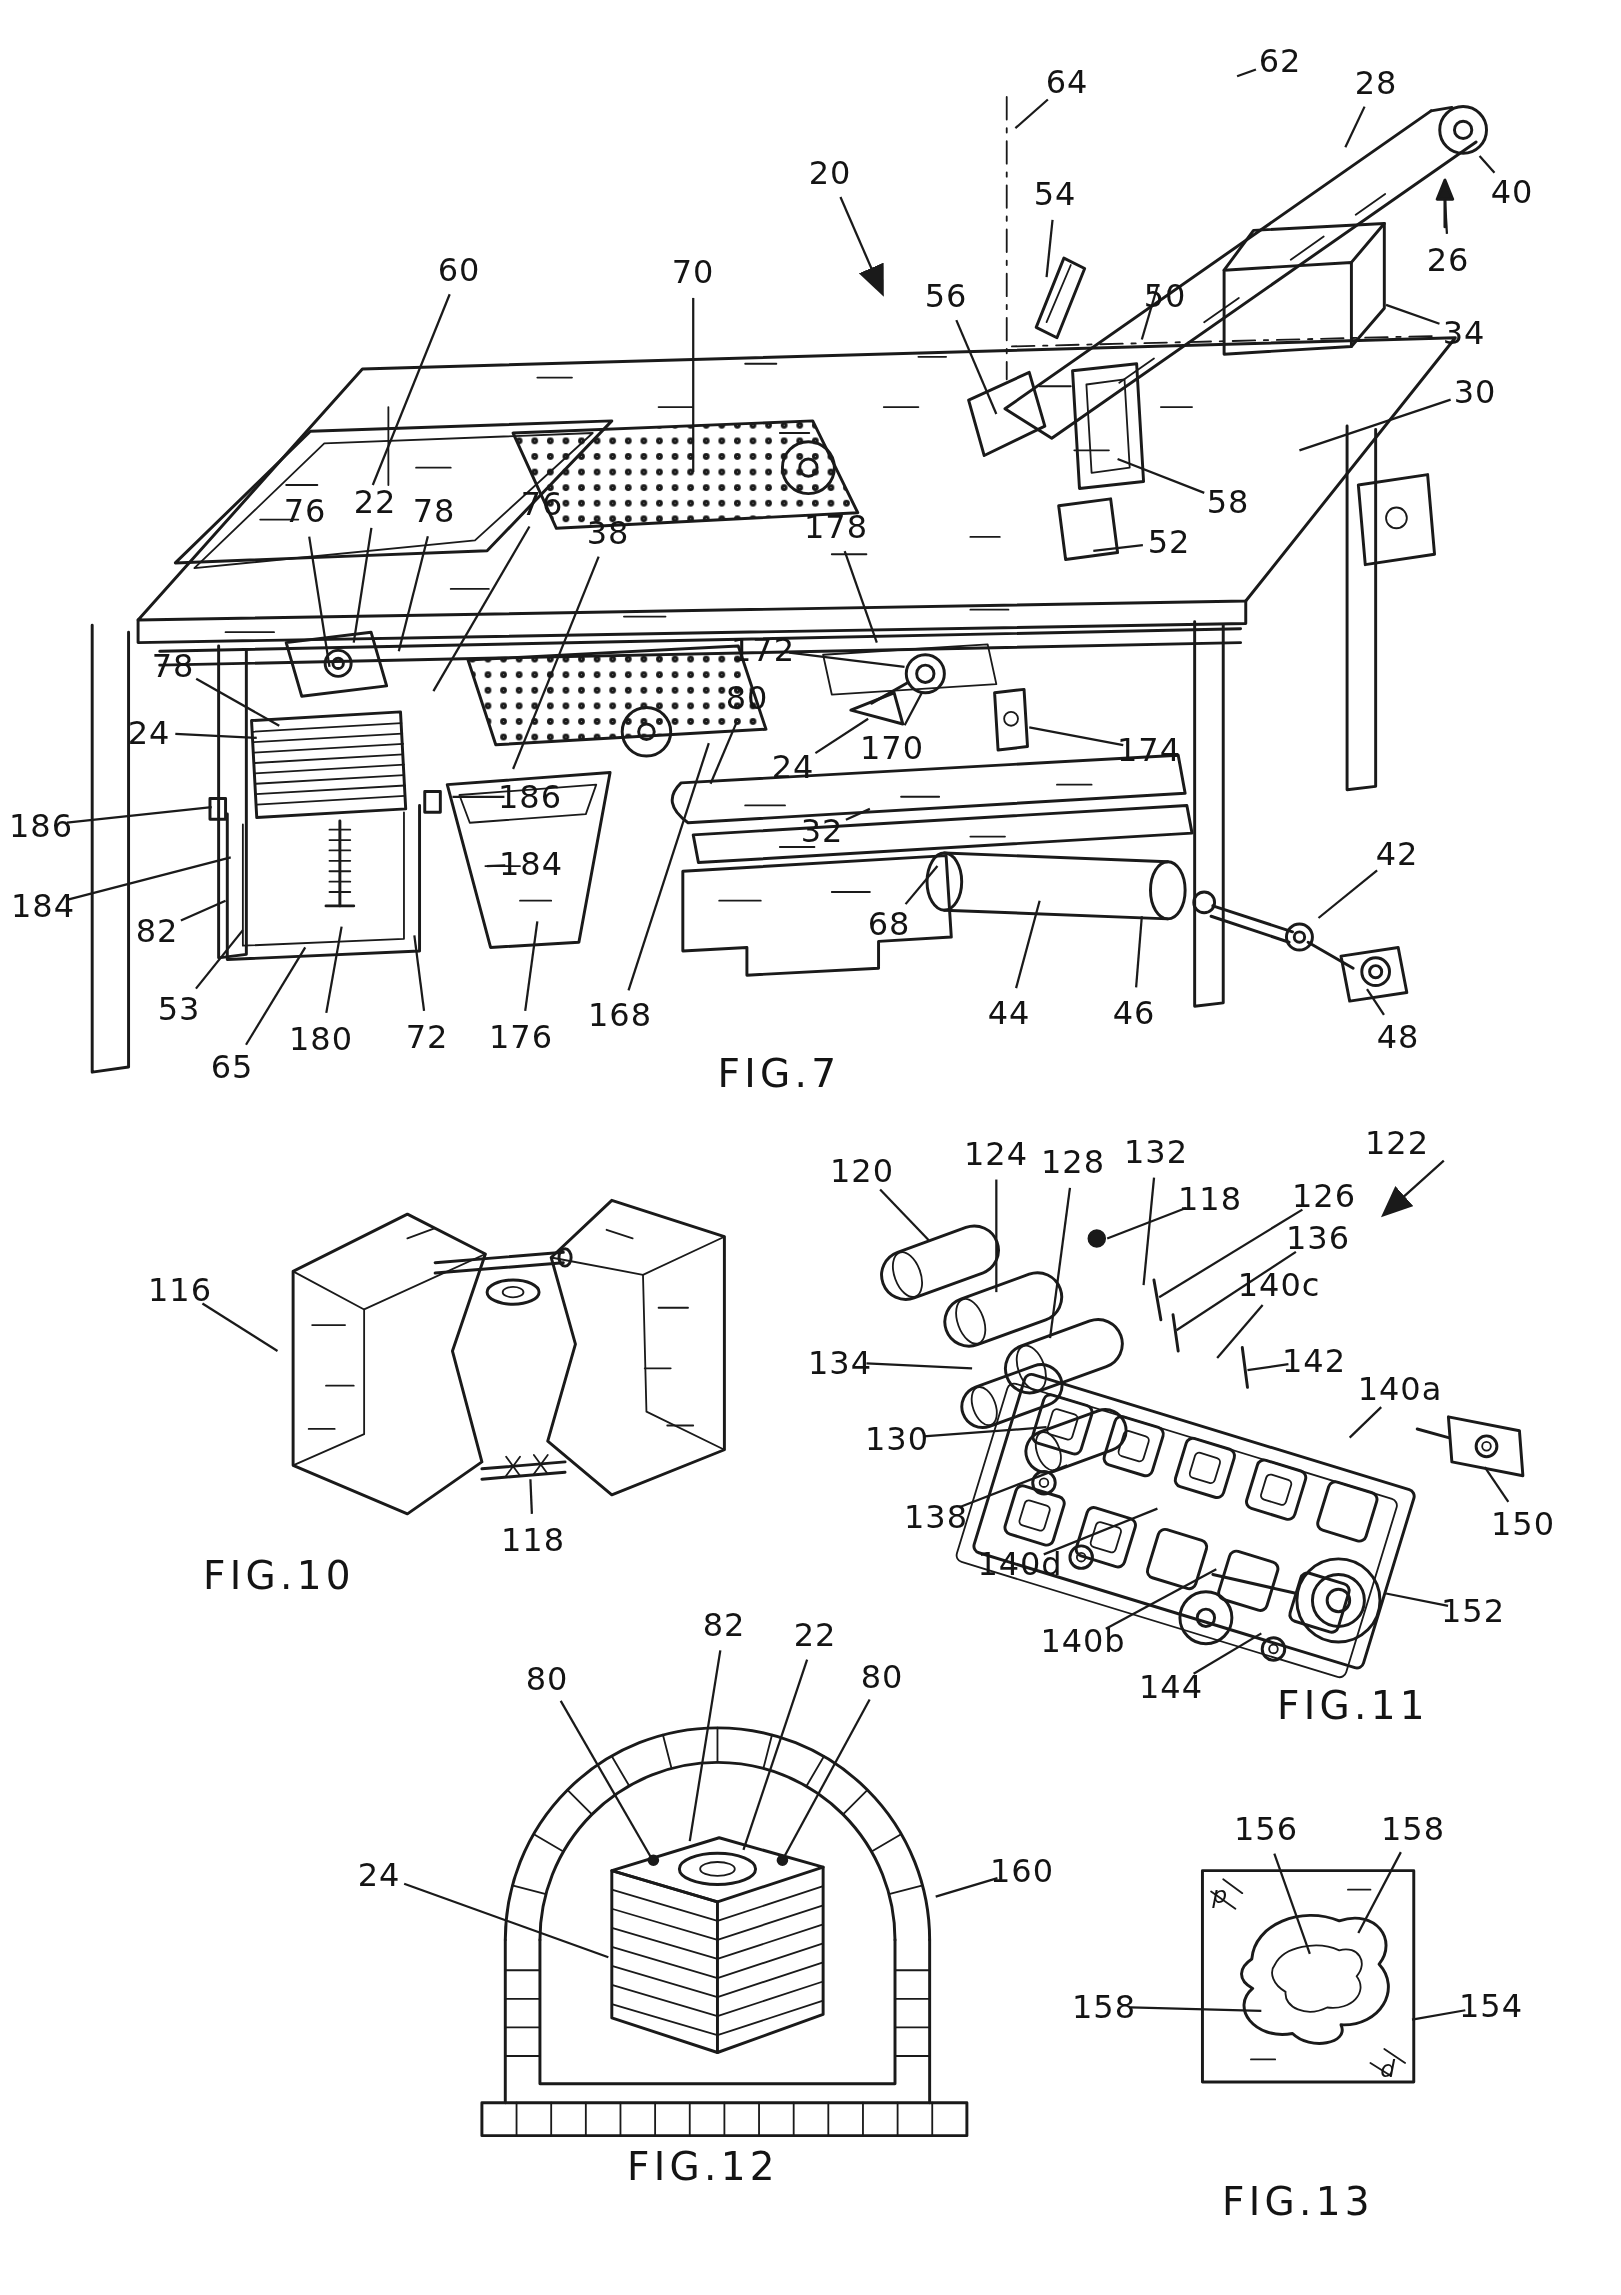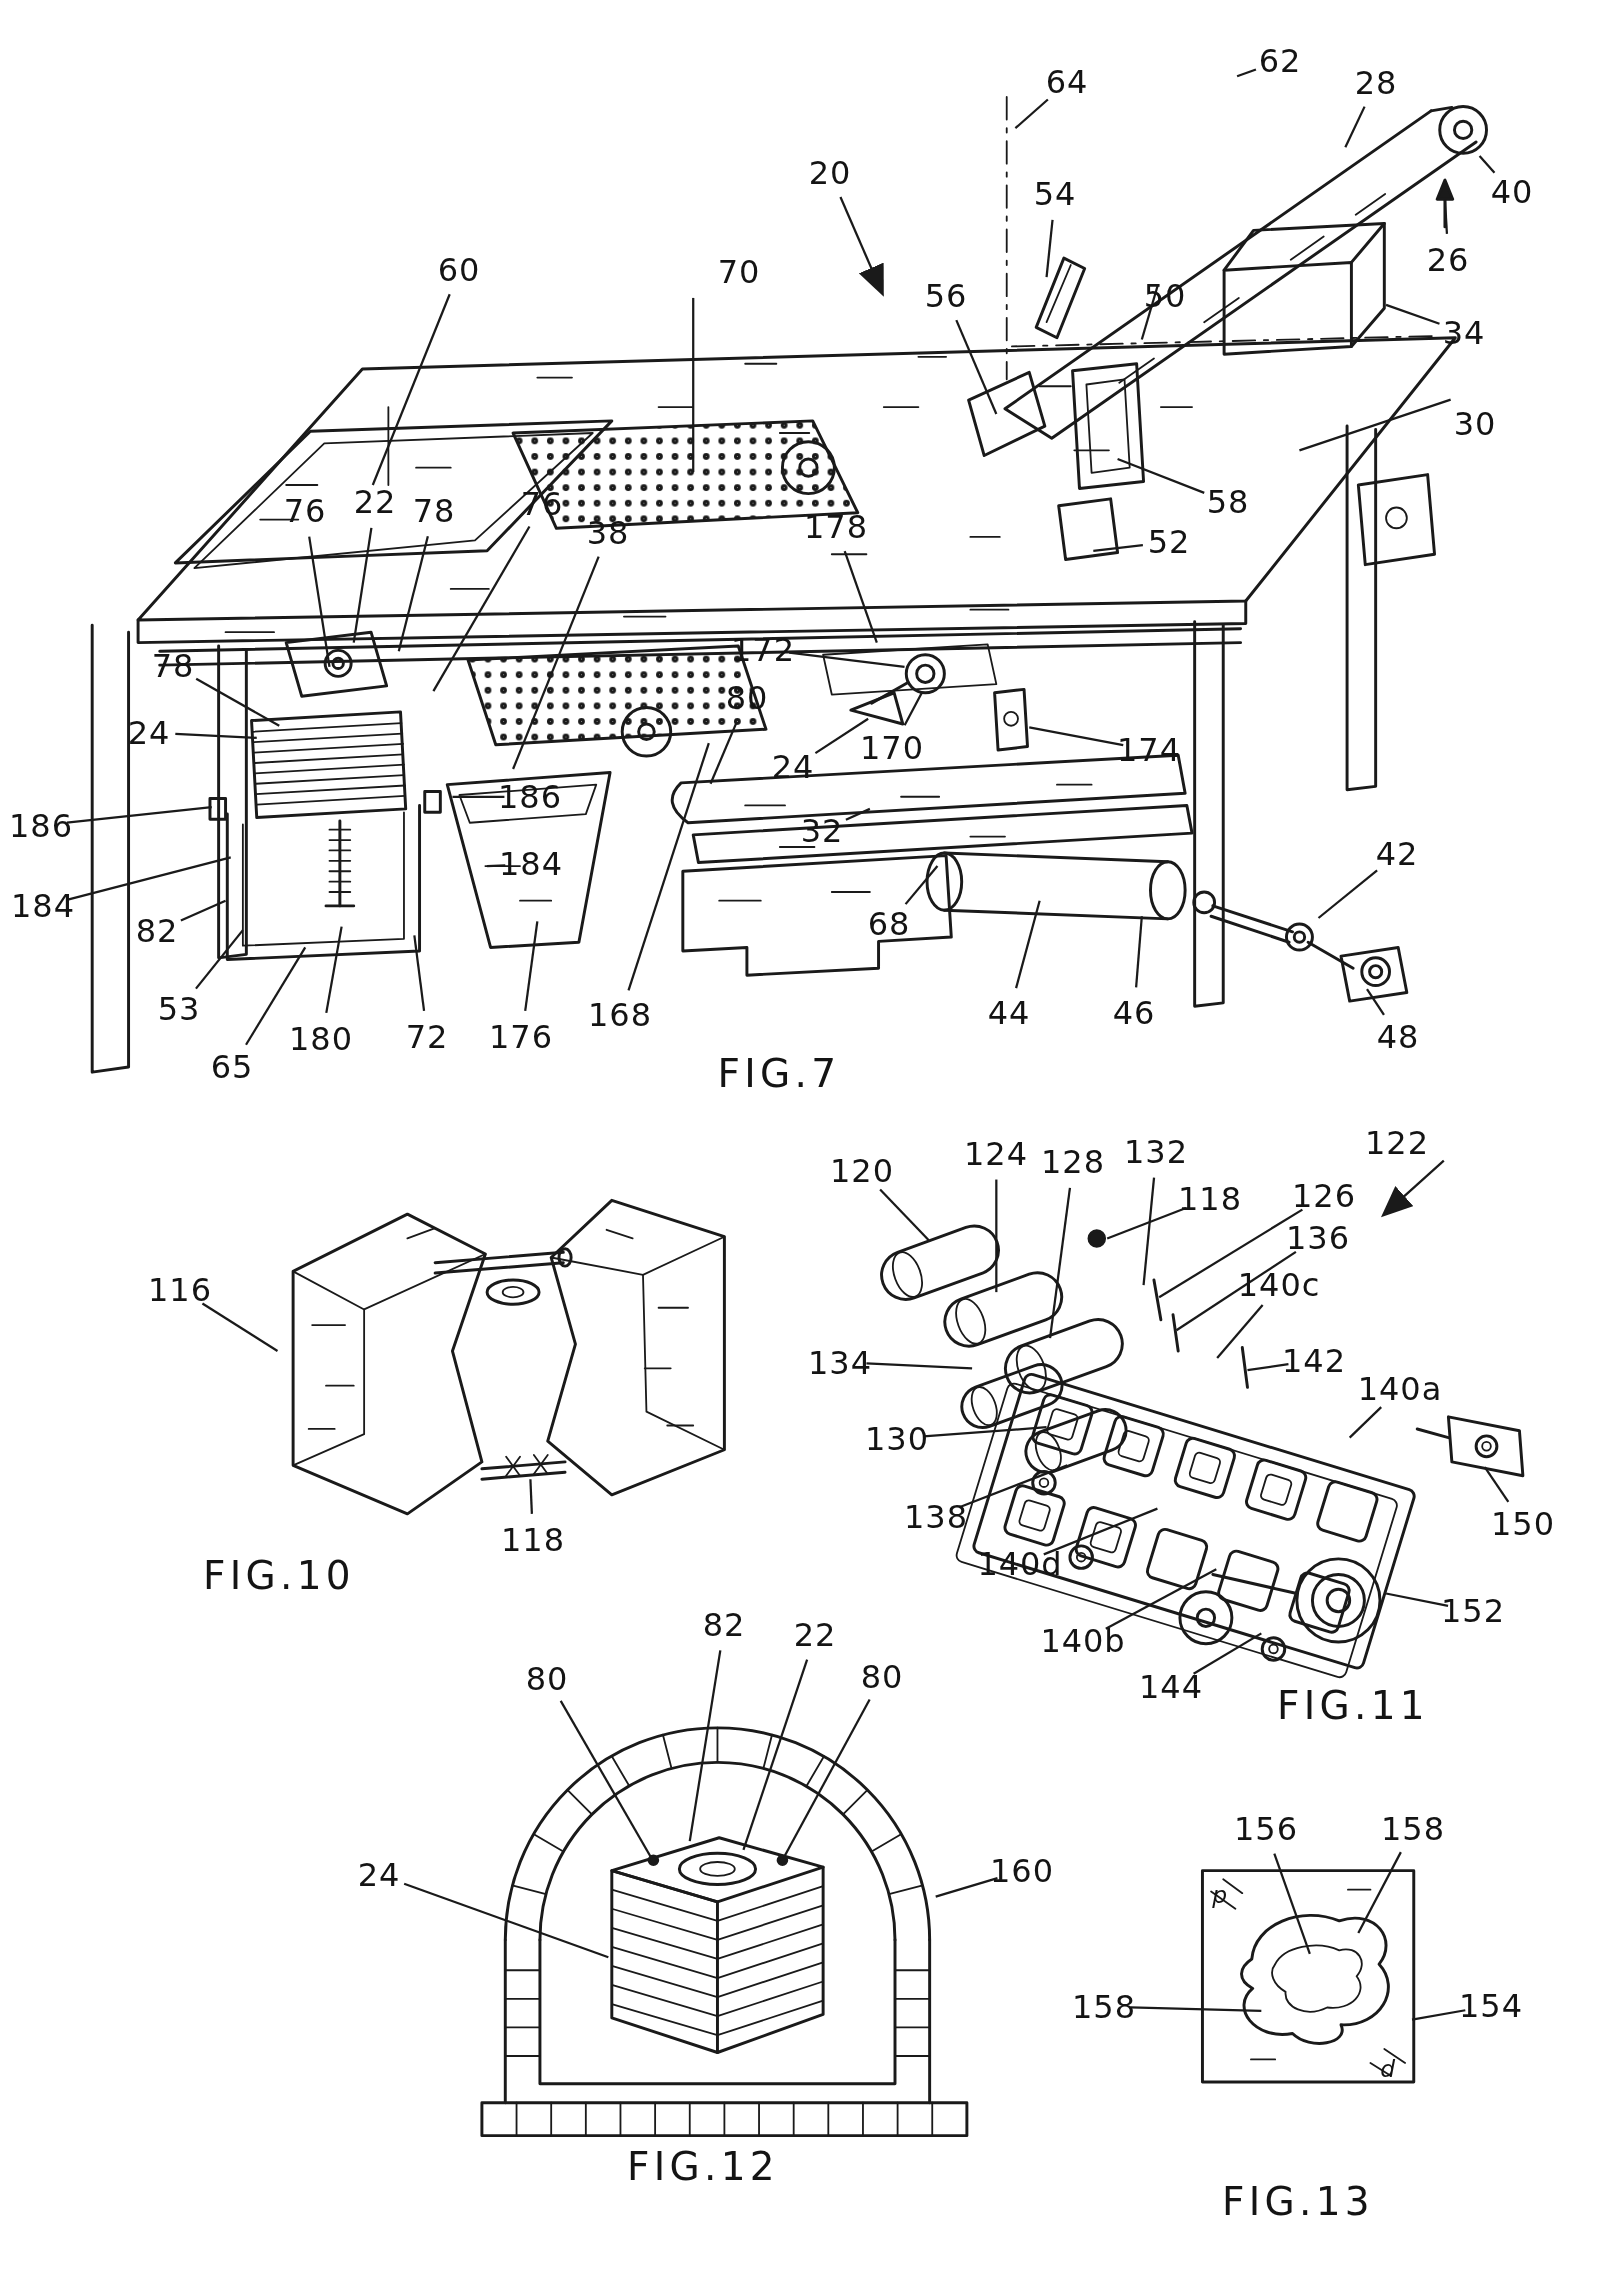--- a/index.html
+++ b/index.html
@@ -339,24 +339,24 @@
 
 <div class="fig-caption" style="left: 779px; top: 1073px;">FIG.7</div>
     <div class="ref-label" style="left: 1067px; top: 82px;">64</div>
     <div class="ref-label" style="left: 1280px; top: 61px;">62</div>
     <div class="ref-label" style="left: 1376px; top: 83px;">28</div>
     <div class="ref-label" style="left: 1512px; top: 192px;">40</div>
     <div class="ref-label" style="left: 1448px; top: 260px;">26</div>
     <div class="ref-label" style="left: 1055px; top: 194px;">54</div>
     <div class="ref-label" style="left: 1165px; top: 260px; margin-top: 36px;">50</div>
     <div class="ref-label" style="left: 1464px; top: 333px;">34</div>
-    <div class="ref-label" style="left: 1475px; top: 392px; margin-top: 32px;">30</div>
+    <div class="ref-label" style="left: 1475px; top: 392px;">30</div>
     <div class="ref-label" style="left: 830px; top: 173px;">20</div>
     <div class="ref-label" style="left: 459px; top: 270px;">60</div>
-    <div class="ref-label" style="left: 693px; top: 272px; margin-left: 46px;">70</div>
+    <div class="ref-label" style="left: 693px; top: 272px;">70</div>
     <div class="ref-label" style="left: 946px; top: 296px;">56</div>
     <div class="ref-label" style="left: 1228px; top: 502px;">58</div>
     <div class="ref-label" style="left: 1169px; top: 542px;">52</div>
     <div class="ref-label" style="left: 305px; top: 511px;">76</div>
     <div class="ref-label" style="left: 375px; top: 502px;">22</div>
     <div class="ref-label" style="left: 434px; top: 511px;">78</div>
     <div class="ref-label" style="left: 542px; top: 504px;">76</div>
     <div class="ref-label" style="left: 608px; top: 533px;">38</div>
     <div class="ref-label" style="left: 836px; top: 527px;">178</div>
     <div class="ref-label" style="left: 173px; top: 666px;">78</div>

